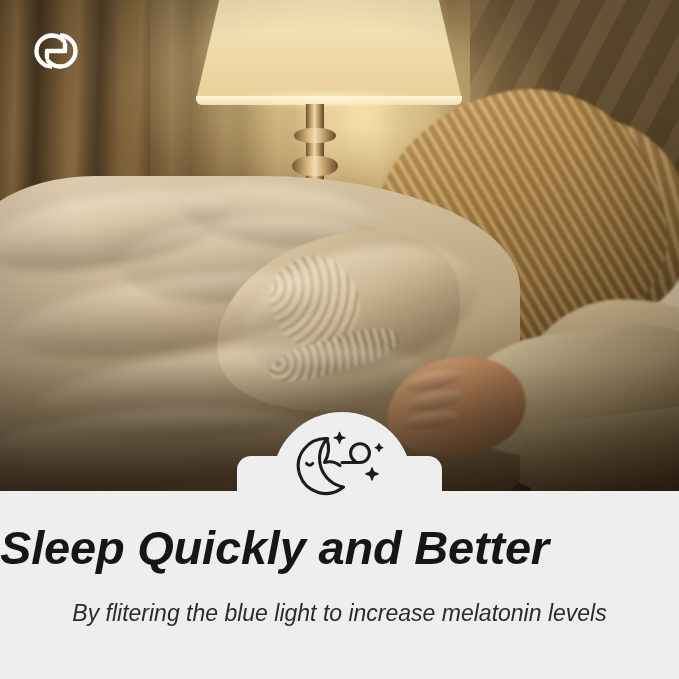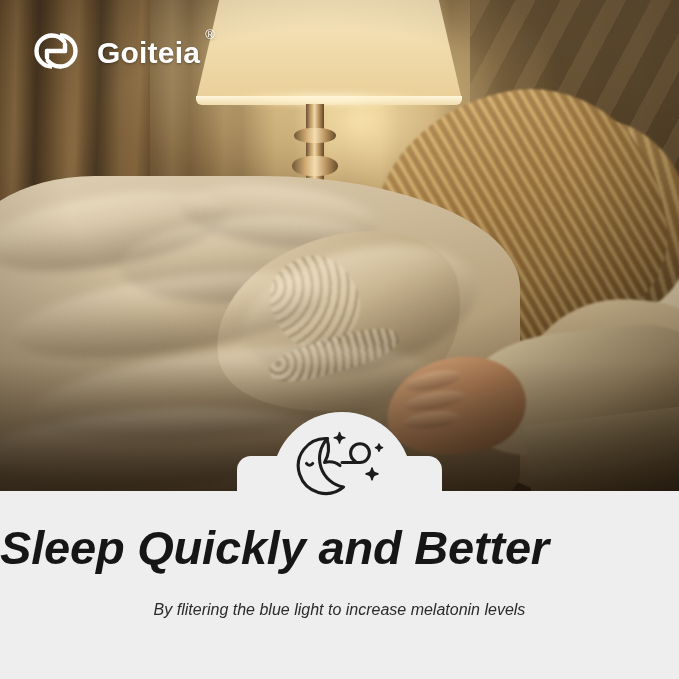--- a/index.html
+++ b/index.html
@@ -418,21 +418,21 @@
     letter-spacing: -0.2px;
     line-height: 1;
     z-index: 6;
     white-space: nowrap;
   }
   .subline {
     position: absolute;
     left: 0; top: 602px;
     width: 679px;
     text-align: center;
-    font-size: 16px;
+    font-size: 23px;
     font-style: italic;
     font-weight: 400;
     color: #2b2b2b;
     line-height: 1;
     z-index: 6;
     white-space: nowrap;
   }
 </style>
 </head>
 <body>
@@ -499,23 +499,20 @@
       <svg width="56" height="46" viewBox="0 0 56 46" fill="none">
         <path d="M24 7.5a15.5 15.5 0 1 0 0 31 15.5 15.5 0 0 1 0-31z" stroke="#fff" stroke-width="4.4" stroke-linecap="round"></path>
         <path d="M24 7.5a15.5 15.5 0 0 1 12.2 6" stroke="#fff" stroke-width="4.4" stroke-linecap="round"></path>
         <path d="M32 38.5a15.5 15.5 0 1 0 0-31 15.5 15.5 0 0 1 0 31z" stroke="#fff" stroke-width="4.4" stroke-linecap="round"></path>
         <path d="M32 38.5a15.5 15.5 0 0 1-12.2-6" stroke="#fff" stroke-width="4.4" stroke-linecap="round"></path>
         <path d="M19 23h18" stroke="#fff" stroke-width="4.4" stroke-linecap="round"></path>
         <path d="M37 16.5V23" stroke="#fff" stroke-width="4.4" stroke-linecap="round"></path>
         <path d="M19 23v6.5" stroke="#fff" stroke-width="4.4" stroke-linecap="round"></path>
       </svg>
     </span>
-    <span class="logo-word">Goiteia
-      <sup class="logo-reg">®</sup>
-    </span>
   </div>
 
   <div class="panel"></div>
 
   <div class="badge">
     <div class="badge-shoulder bs-left"></div>
     <div class="badge-shoulder bs-right"></div>
     <div class="badge-dome"></div>
 
     <div class="badge-icon">

